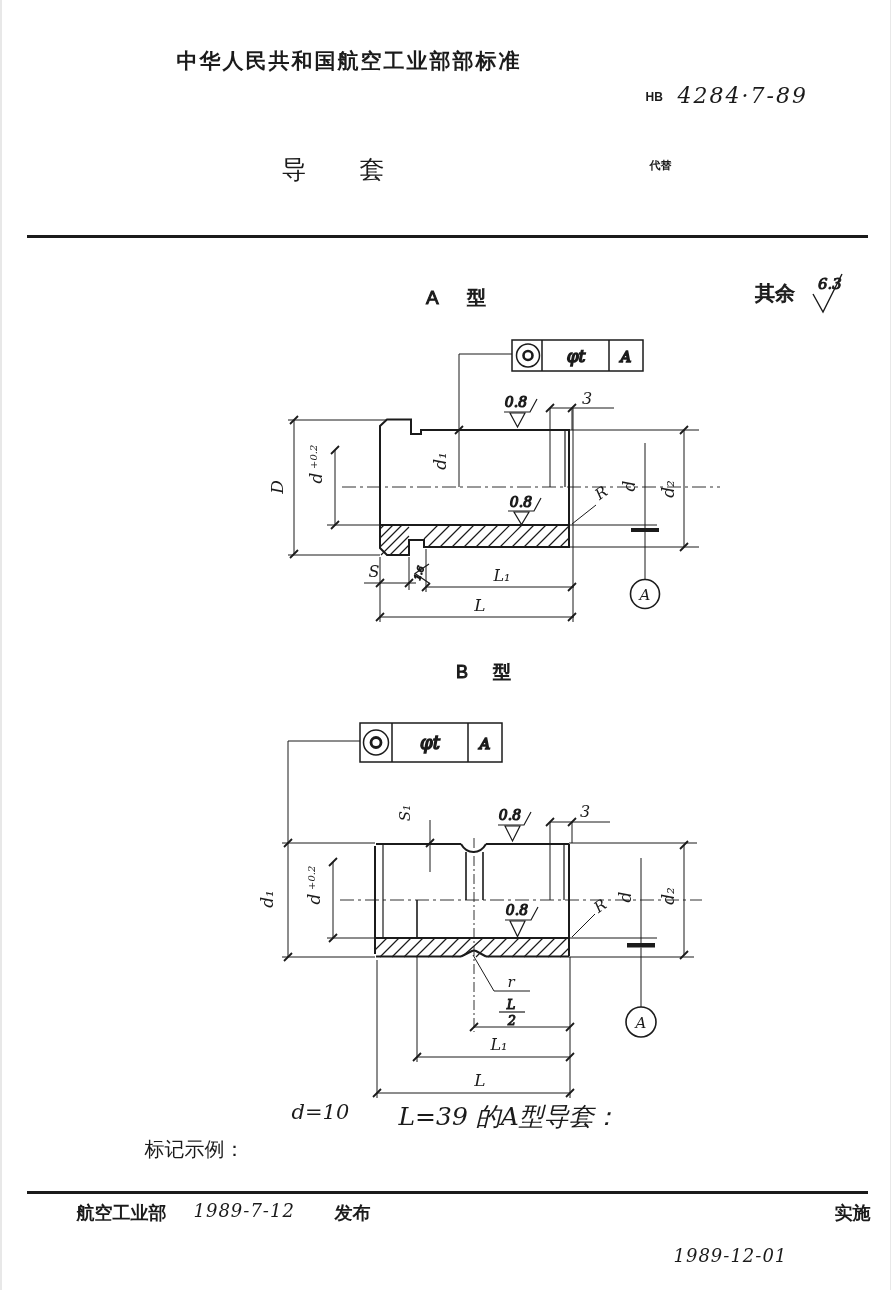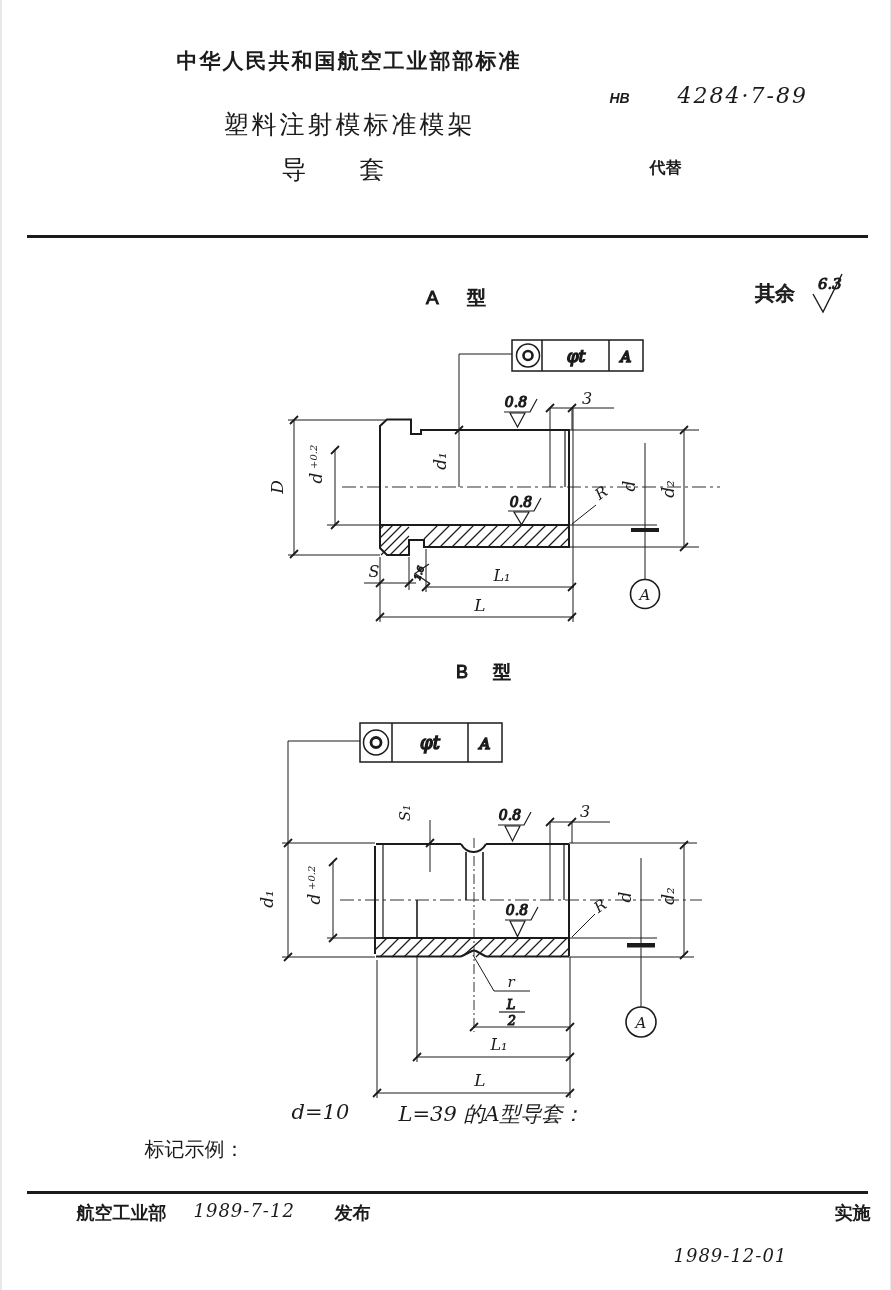--- a/index.html
+++ b/index.html
@@ -13,27 +13,26 @@
   svg text{font-family:"DejaVu Serif","Liberation Serif",serif;font-style:italic;fill:#1b1b1b;}
   svg text.cjk{font-family:"Liberation Sans","DejaVu Sans",sans-serif;font-style:normal;}
 </style>
 </head>
 <body>
 
 <div class="page">
 
   <div class="abs bold" style="left:175px;top:47px;font-size:21px;letter-spacing:2px;">中华人民共和国航空工业部部标准</div>
 
-  <div class="abs bold" style="left:608px;top:90px;font-size:14px;font-style:italic;">HB</div>
+  <div class="abs bold" style="left:644px;top:90px;font-size:12px;">HB</div>
   <div class="abs hand" style="left:676px;top:83px;font-size:22px;letter-spacing:2px;">4284·7-89</div>
 
-  <div class="abs" style="left:222px;top:108px;font-size:25px;letter-spacing:3px;">塑料注射模标准模架</div>
   <div class="abs" style="left:280px;top:153px;font-size:25px;letter-spacing:14px;">导　套</div>
 
-  <div class="abs bold" style="left:648px;top:158px;font-size:16px;">代替</div>
+  <div class="abs bold" style="left:648px;top:158px;font-size:11px;">代替</div>
 
   <div class="rule" style="left:25px;top:235px;width:841px;height:3px;"></div>
 
   <svg width="891" height="1290" viewBox="0 0 891 1290">
     <g fill="none" stroke="#1b1b1b">
 
       <g>
         <text class="cjk" x="753" y="300" font-size="20">其余</text>
         <text x="816" y="289" font-size="15">6.3</text>
         <path d="M811 294 L821 312 L830 294 L840 274" stroke-width="1.4"></path>
@@ -227,21 +226,21 @@
         <g stroke-width="1.6">
           <circle cx="639" cy="1022" r="15"></circle>
           <text x="639" y="1028" font-size="15" text-anchor="middle" font-style="normal" stroke="none" fill="#1b1b1b">A</text>
         </g>
       </g>
     </g>
   </svg>
 
   <div class="abs" style="left:143px;top:1136px;font-size:20px;">标记示例：</div>
   <div class="abs hand" style="left:290px;top:1100px;font-size:21px;">d=10</div>
-  <div class="abs hand" style="left:397px;top:1100px;font-size:21px;">L=39 的A型导套：</div>
+  <div class="abs hand" style="left:397px;top:1100px;font-size:25px;">L=39 的A型导套：</div>
 
   <div class="rule" style="left:25px;top:1191px;width:841px;height:3px;"></div>
   <div class="abs bold" style="left:75px;top:1201px;font-size:18px;">航空工业部</div>
   <div class="abs hand" style="left:192px;top:1200px;font-size:18px;letter-spacing:1px;">1989-7-12</div>
   <div class="abs bold" style="left:333px;top:1201px;font-size:18px;">发布</div>
   <div class="abs hand" style="left:672px;top:1200px;font-size:18px;letter-spacing:1px;margin-top:45px;">1989-12-01</div>
   <div class="abs bold" style="left:833px;top:1201px;font-size:18px;text-align:right;">实施</div>
 </div>
 
 </body></html>

